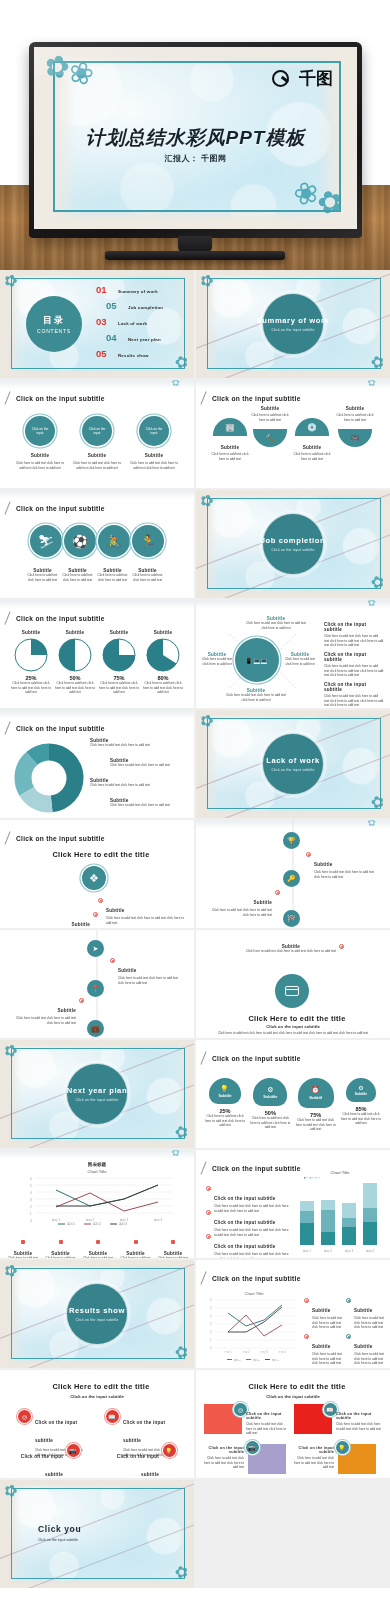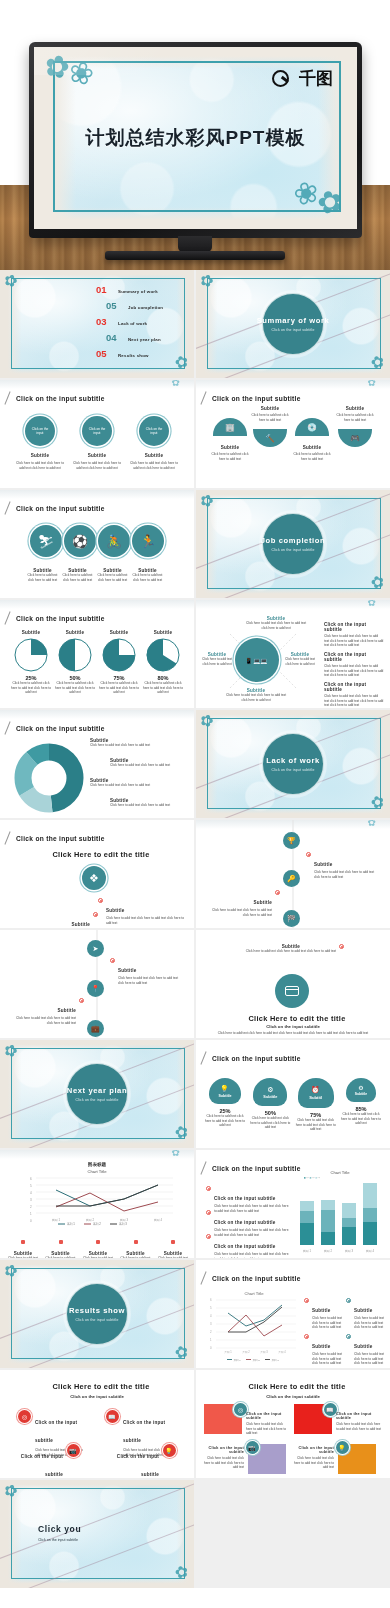--- a/index.html
+++ b/index.html
@@ -91,20 +91,21 @@
   .deco-br { right: 14px; bottom: 16px; transform: rotate(-160deg); }
   .hero-title {
     position: absolute;
     left: 0; right: 0; top: 78px;
     text-align: center;
     font-size: 19px;
     font-weight: bold;
     color: #18222b;
     letter-spacing: 1px;
     text-shadow: 0 1px 0 rgba(255,255,255,.6);
+    font-style: italic;
   }
   .hero-sub {
     position: absolute;
     left: 0; right: 0; top: 106px;
     text-align: center;
     font-size: 8px;
     font-weight: bold;
     color: #1d2a33;
     letter-spacing: .5px;
   }
@@ -351,35 +352,40 @@
     <div class="screen">
       <div class="screen-edge"></div>
       <div class="deco-tl">✿❀</div>
       <div class="deco-br">✿❀</div>
       <div class="screen-frame"></div>
       <div class="logo">
         <span class="logo-mark"></span>
         <span class="logo-text">千图</span>
       </div>
       <div class="hero-title">计划总结水彩风PPT模板</div>
+      <div class="hero-sub">汇报人： 千图网</div>
     </div>
     <div class="tv-glint"></div>
   </div>
   <div class="tv-neck"></div>
   <div class="tv-base"></div>
 </div>
 
 <div class="deck">
 
   <div class="row">
     <div class="slide wc">
       <div class="wc-edge"></div>
       <div class="deco-sm tl">✿</div>
       <div class="wc-frame"></div>
       <div class="deco-sm br">✿</div>
+      <div class="toc-circle">
+        <span class="toc-cn">目录</span>
+        <span class="toc-en">CONTENTS</span>
+      </div>
       <div class="toc-list">
         <div class="toc-item i1">
           <span class="toc-num red">01</span>
           <span class="toc-label">Summary of work</span>
         </div>
         <div class="toc-item i2">
           <span class="toc-num teal">05</span>
           <span class="toc-label">Job completion</span>
         </div>
         <div class="toc-item i3">

